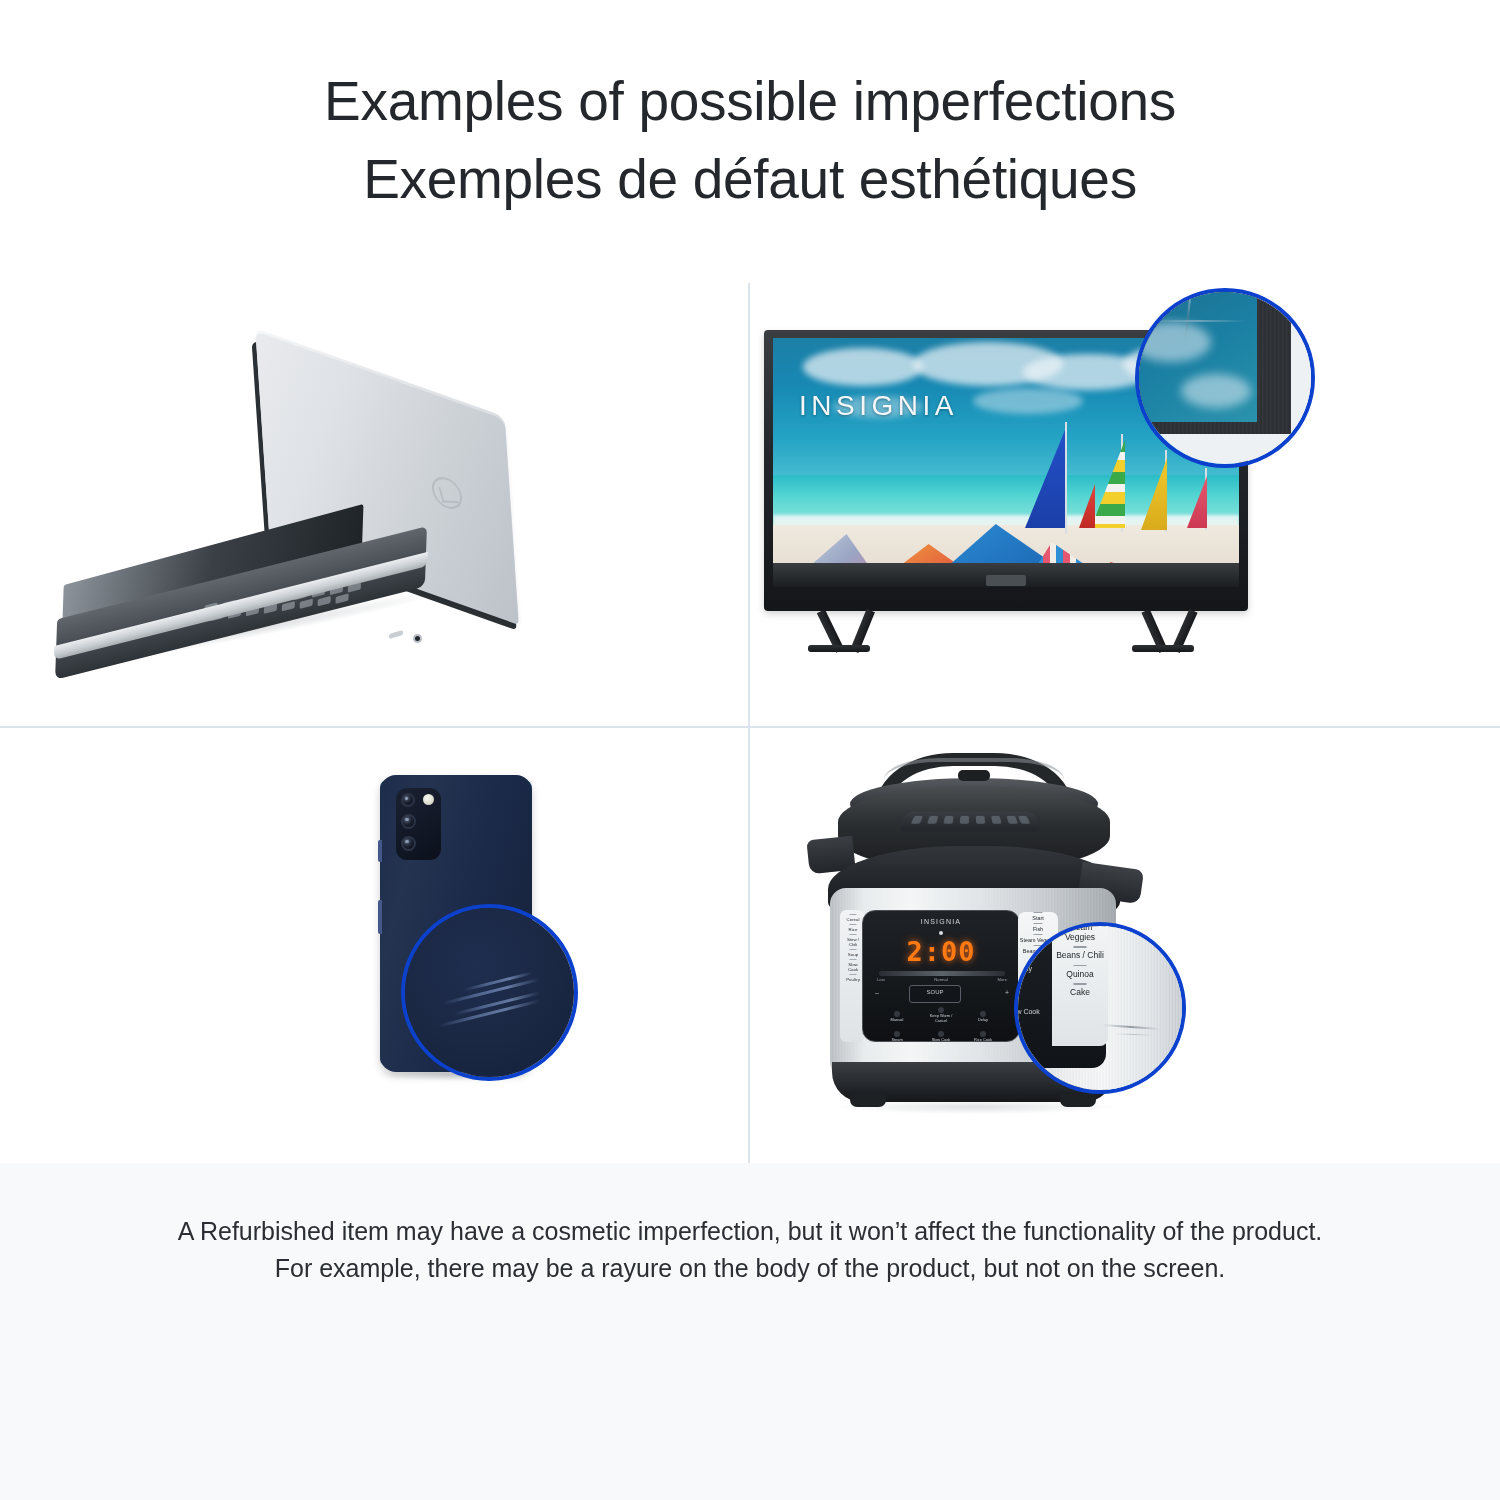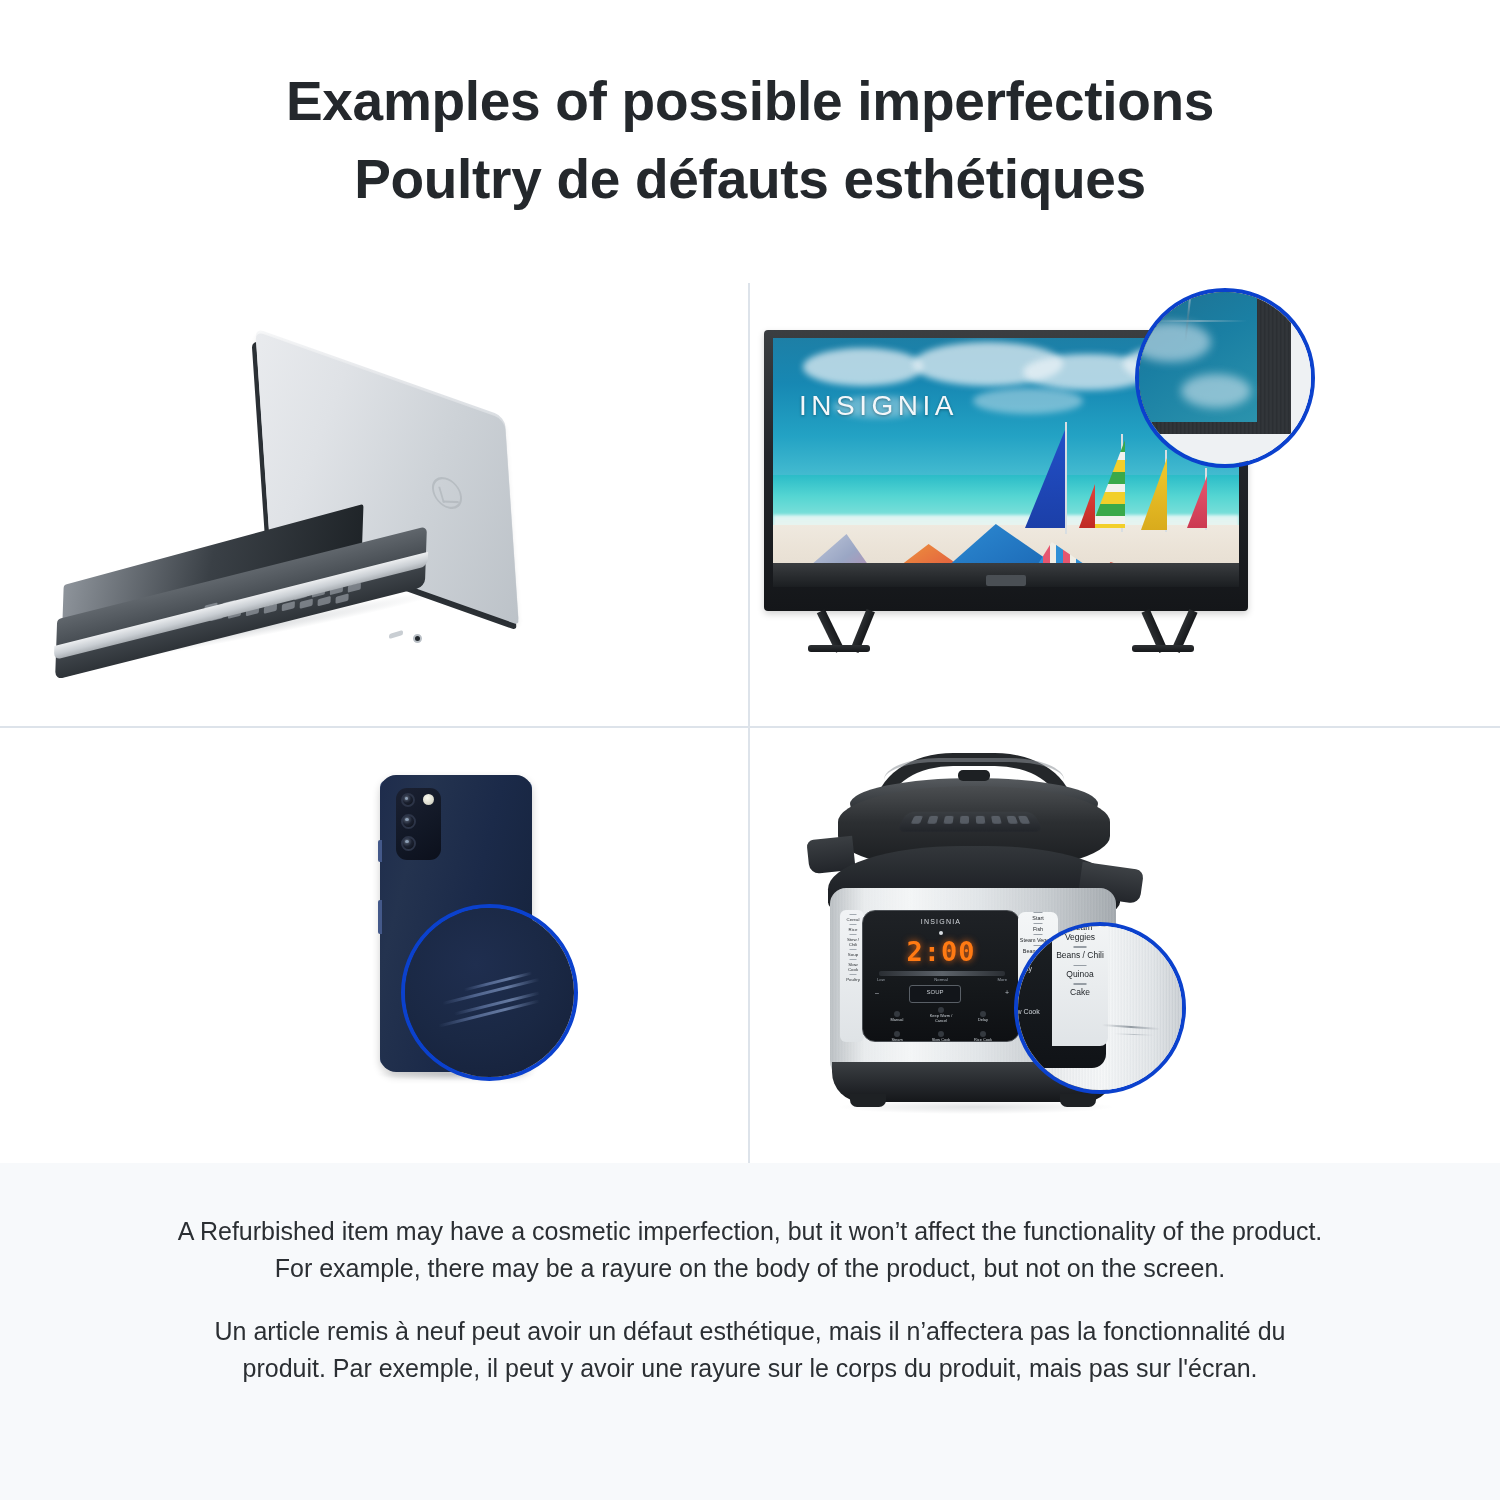--- a/index.html
+++ b/index.html
@@ -19,21 +19,21 @@
   
   .header {
     position: absolute; left: 0; top: 0; width: 1500px; height: 283px;
     background: #ffffff;
     display: flex; flex-direction: column;
     align-items: center; justify-content: flex-start;
     padding-top: 62px;
   }
   .title-line {
     font-size: 55px; line-height: 78px;
-    color: #24282c; font-weight: 700;
+    color: #24282c; font-weight: 400;
     letter-spacing: -0.3px; text-align: left;
     white-space: nowrap;
   }
 
   
   .grid {
     position: absolute; left: 0; top: 283px;
     width: 1500px; height: 880px;
     background: #ffffff;
   }
@@ -521,21 +521,21 @@
   }
   .para + .para { margin-top: 26px; }
 </style>
 </head>
 <body>
 
 <div id="page">
 
   <div class="header">
     <div class="title-line">Examples of possible imperfections</div>
-    <div class="title-line">Poultry de défauts esthétiques</div>
+    <div class="title-line">Exemples de défaut esthétiques</div>
   </div>
 
   <div class="grid">
     <div class="vdiv"></div>
     <div class="hdiv"></div>
 
     <div class="cell cell-laptop">
       <div class="lap-wrap">
         <div class="lap-shadow"></div>
         <div class="lap-lid-dark"></div>
@@ -743,16 +743,15 @@
           </div>
           <div class="scr"></div>
           <div class="scr2"></div>
         </div>
       </div>
     </div>
   </div>
 
   <div class="footer">
     <p class="para">A Refurbished item may have a cosmetic imperfection, but it won’t affect the functionality of the product. For example, there may be a rayure on the body of the product, but not on the screen.</p>
-    <p class="para">Un article remis à neuf peut avoir un défaut esthétique, mais il n’affectera pas la fonctionnalité du produit. Par exemple, il peut y avoir une rayure sur le corps du produit, mais pas sur l'écran.</p>
   </div>
 
 </div>
 
 </body></html>

